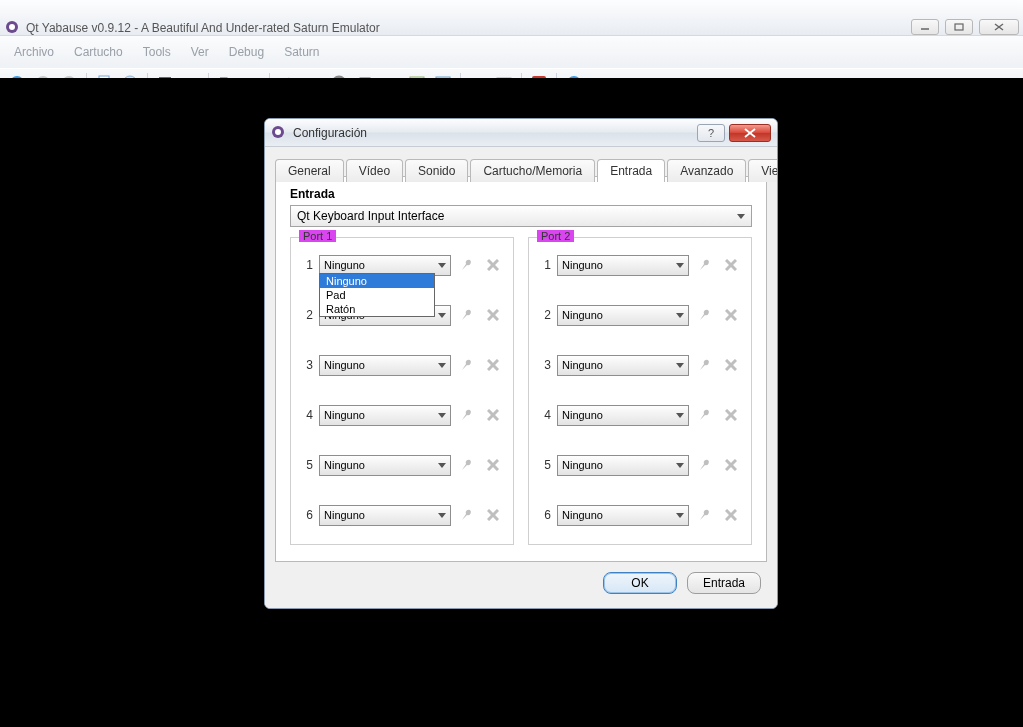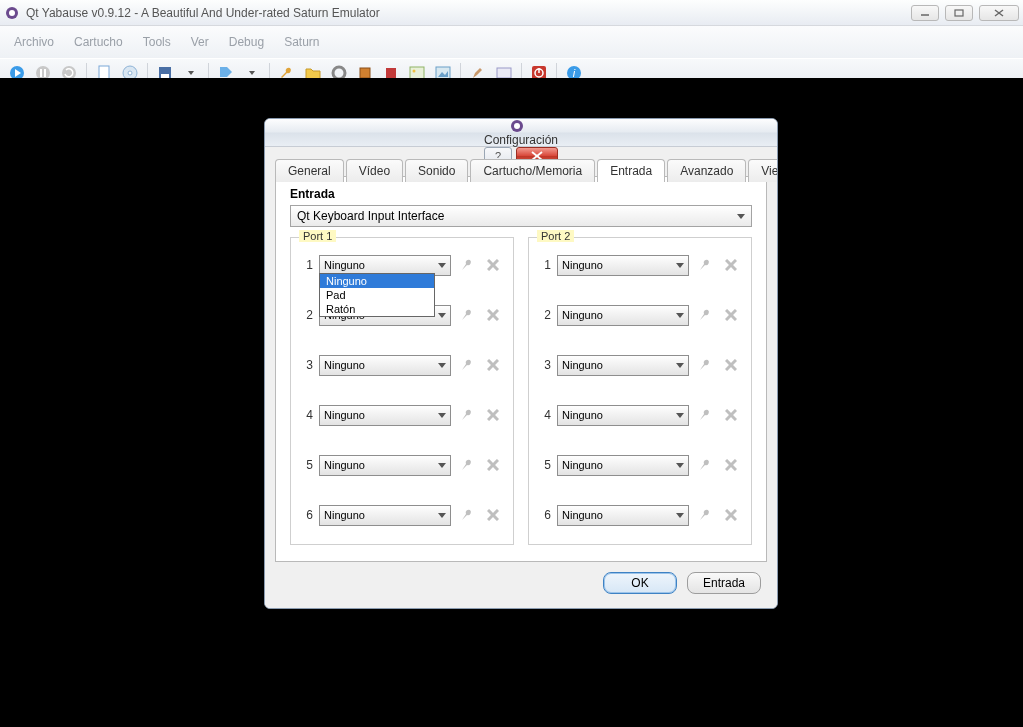--- a/index.html
+++ b/index.html
@@ -1,60 +1,60 @@
 <!DOCTYPE html>
 <html><head>
 <meta charset="utf-8">
 <style>
 * { box-sizing: border-box; margin: 0; padding: 0; font-family: "Segoe UI", Tahoma, sans-serif; }
 body { width: 1023px; height: 727px; background: #000; overflow: hidden; position: relative; }
 
 
 .mainwin { position: absolute; top: 0; left: 0; width: 1023px; }
-.titlebar { height: 26px; background: linear-gradient(#fdfefe,#e8ecf2); border-bottom: 1px solid #d6d9de; display: flex; align-items: center; padding: 0 4px; font-size: 12px; color: #555; }
+.titlebar { height: 36px; background: linear-gradient(#fdfefe,#e8ecf2); border-bottom: 1px solid #d6d9de; display: flex; align-items: flex-end; padding: 0 4px; font-size: 12px; color: #555; }
 .titlebar .appicon { width: 16px; height: 16px; margin-right: 6px; display: inline-flex; align-items: center; justify-content: center; }
 .titlebar .title { flex: 1; }
 .titlebar .winbtns { display: flex; gap: 6px; }
 .winbtn { width: 28px; height: 16px; border: 1px solid #b8b8b8; border-radius: 3px; background: linear-gradient(#f8f8f8,#e6e6e6); display: flex; align-items: center; justify-content: center; color: #666; font-size: 9px; }
 .winbtn.close { width: 40px; }
 
 .menubar { height: 22px; background: linear-gradient(#fbfcfd,#eef1f5); display: flex; align-items: center; padding: 16px 4px; font-size: 12px; color: #9aa0a8; }
 .menubar .mitem { padding: 2px 10px; }
 
 .toolbar { height: 30px; background: linear-gradient(#f7f9fb,#e9edf2); border-top: 1px solid #fff; border-bottom: 1px solid #c9ced6; display: flex; align-items: center; padding: 0 6px; gap: 4px; }
 .tbtn { width: 22px; height: 22px; display: flex; align-items: center; justify-content: center; border-radius: 3px; }
 .tsep { width: 1px; height: 20px; background: #d0d4da; margin: 0 2px; }
 
 
 .viewport { position: absolute; top: 78px; left: 0; width: 1023px; height: 649px; background: #000; }
 
 
 .dialog { position: absolute; left: 264px; top: 118px; width: 514px; background: #fff; border: 1px solid #8a9bb0; border-radius: 6px; box-shadow: 0 6px 28px rgba(0,0,0,0.6); overflow: hidden; }
-.dlg-title { height: 28px; background: linear-gradient(#fdfdfe,#e6ebf1 48%,#dbe2ea 52%,#e9eef4); border-bottom: 1px solid #c7ccd4; display: flex; align-items: center; padding: 0 6px; font-size: 12px; color: #333; flex-direction: column; }
+.dlg-title { height: 28px; background: linear-gradient(#fdfdfe,#e6ebf1 48%,#dbe2ea 52%,#e9eef4); border-bottom: 1px solid #c7ccd4; display: flex; align-items: center; padding: 0 6px; font-size: 12px; color: #333; }
 .dlg-title .dicon { width: 16px; height: 16px; margin-right: 6px; display: inline-flex; }
 .dlg-title .dlabel { flex: 1; font-weight: 400; }
 .dlg-title .dbtns { display: flex; gap: 4px; }
 .dbtn { width: 28px; height: 18px; border: 1px solid #9aa6b4; border-radius: 3px; background: linear-gradient(#f7f8fa,#e4e8ee); display:flex; align-items:center; justify-content:center; font-size:11px; color:#555; }
 .dbtn.red { width: 42px; background: linear-gradient(#f29a8f,#d9493b 48%,#c13728 52%,#d7584a); border-color:#9c2f23; color:#fff; font-weight:bold; }
 
 .dlg-body { padding: 6px 10px 10px; background:#f0f0f0; }
 
 .tabs { display:flex; gap:2px; position:relative; top:6px; }
 .tab { padding: 4px 12px; font-size: 12px; background: linear-gradient(#fbfbfb,#ececec); border: 1px solid #b9b9b9; border-bottom:none; border-radius: 4px 4px 0 0; color:#333; }
 .tab.active { background:#fff; z-index:2; position:relative; }
 
 .tabpanel { border: 1px solid #b9b9b9; background:#fff; padding: 10px 14px 16px; }
 
 .section-label { font-size: 12px; font-weight: bold; margin-bottom: 4px; }
 .wide-combo { width: 100%; height: 22px; border: 1px solid #a3a3a3; background: linear-gradient(#fff,#eaeaea); font-size: 12px; padding: 2px 6px; display:flex; align-items:center; justify-content:space-between; }
 .caret { width:0;height:0;border-left:4px solid transparent;border-right:4px solid transparent;border-top:5px solid #555; }
 
 .ports { display:flex; gap: 14px; margin-top: 10px; }
 .fieldset { flex:1; border: 1px solid #cfcfcf; padding: 14px 10px 10px; position:relative; }
-.fieldset .legend { position:absolute; top:-8px; left:8px; background:#fef9c3; padding:0 4px; font-size:11px; color:#333; }
+.fieldset .legend { position:absolute; top:-8px; left:8px; background:#d946ef; padding:0 4px; font-size:11px; color:#333; }
 
 .row { display:flex; align-items:center; gap:6px; height: 26px; margin-bottom: 24px; position:relative; }
 .row:last-child { margin-bottom: 6px; }
 .row .num { width: 12px; text-align:right; font-size:12px; color:#333; }
 .combo { flex:1; height: 21px; border:1px solid #8e8e8e; background: linear-gradient(#fefefe,#e3e3e3); font-size:11px; padding: 0 4px; display:flex; align-items:center; justify-content:space-between; min-width: 100px; }
 .iconbtn { width:20px; height:20px; display:flex; align-items:center; justify-content:center; color:#b6b6b6; }
 
 .dropdown { position:absolute; top: 21px; left: 18px; width: 116px; background:#fff; border:1px solid #666; z-index:10; font-size:11px; }
 .dropdown .opt { padding: 1px 6px; }
 .dropdown .opt.sel { background:#2f7bd9; color:#fff; }

